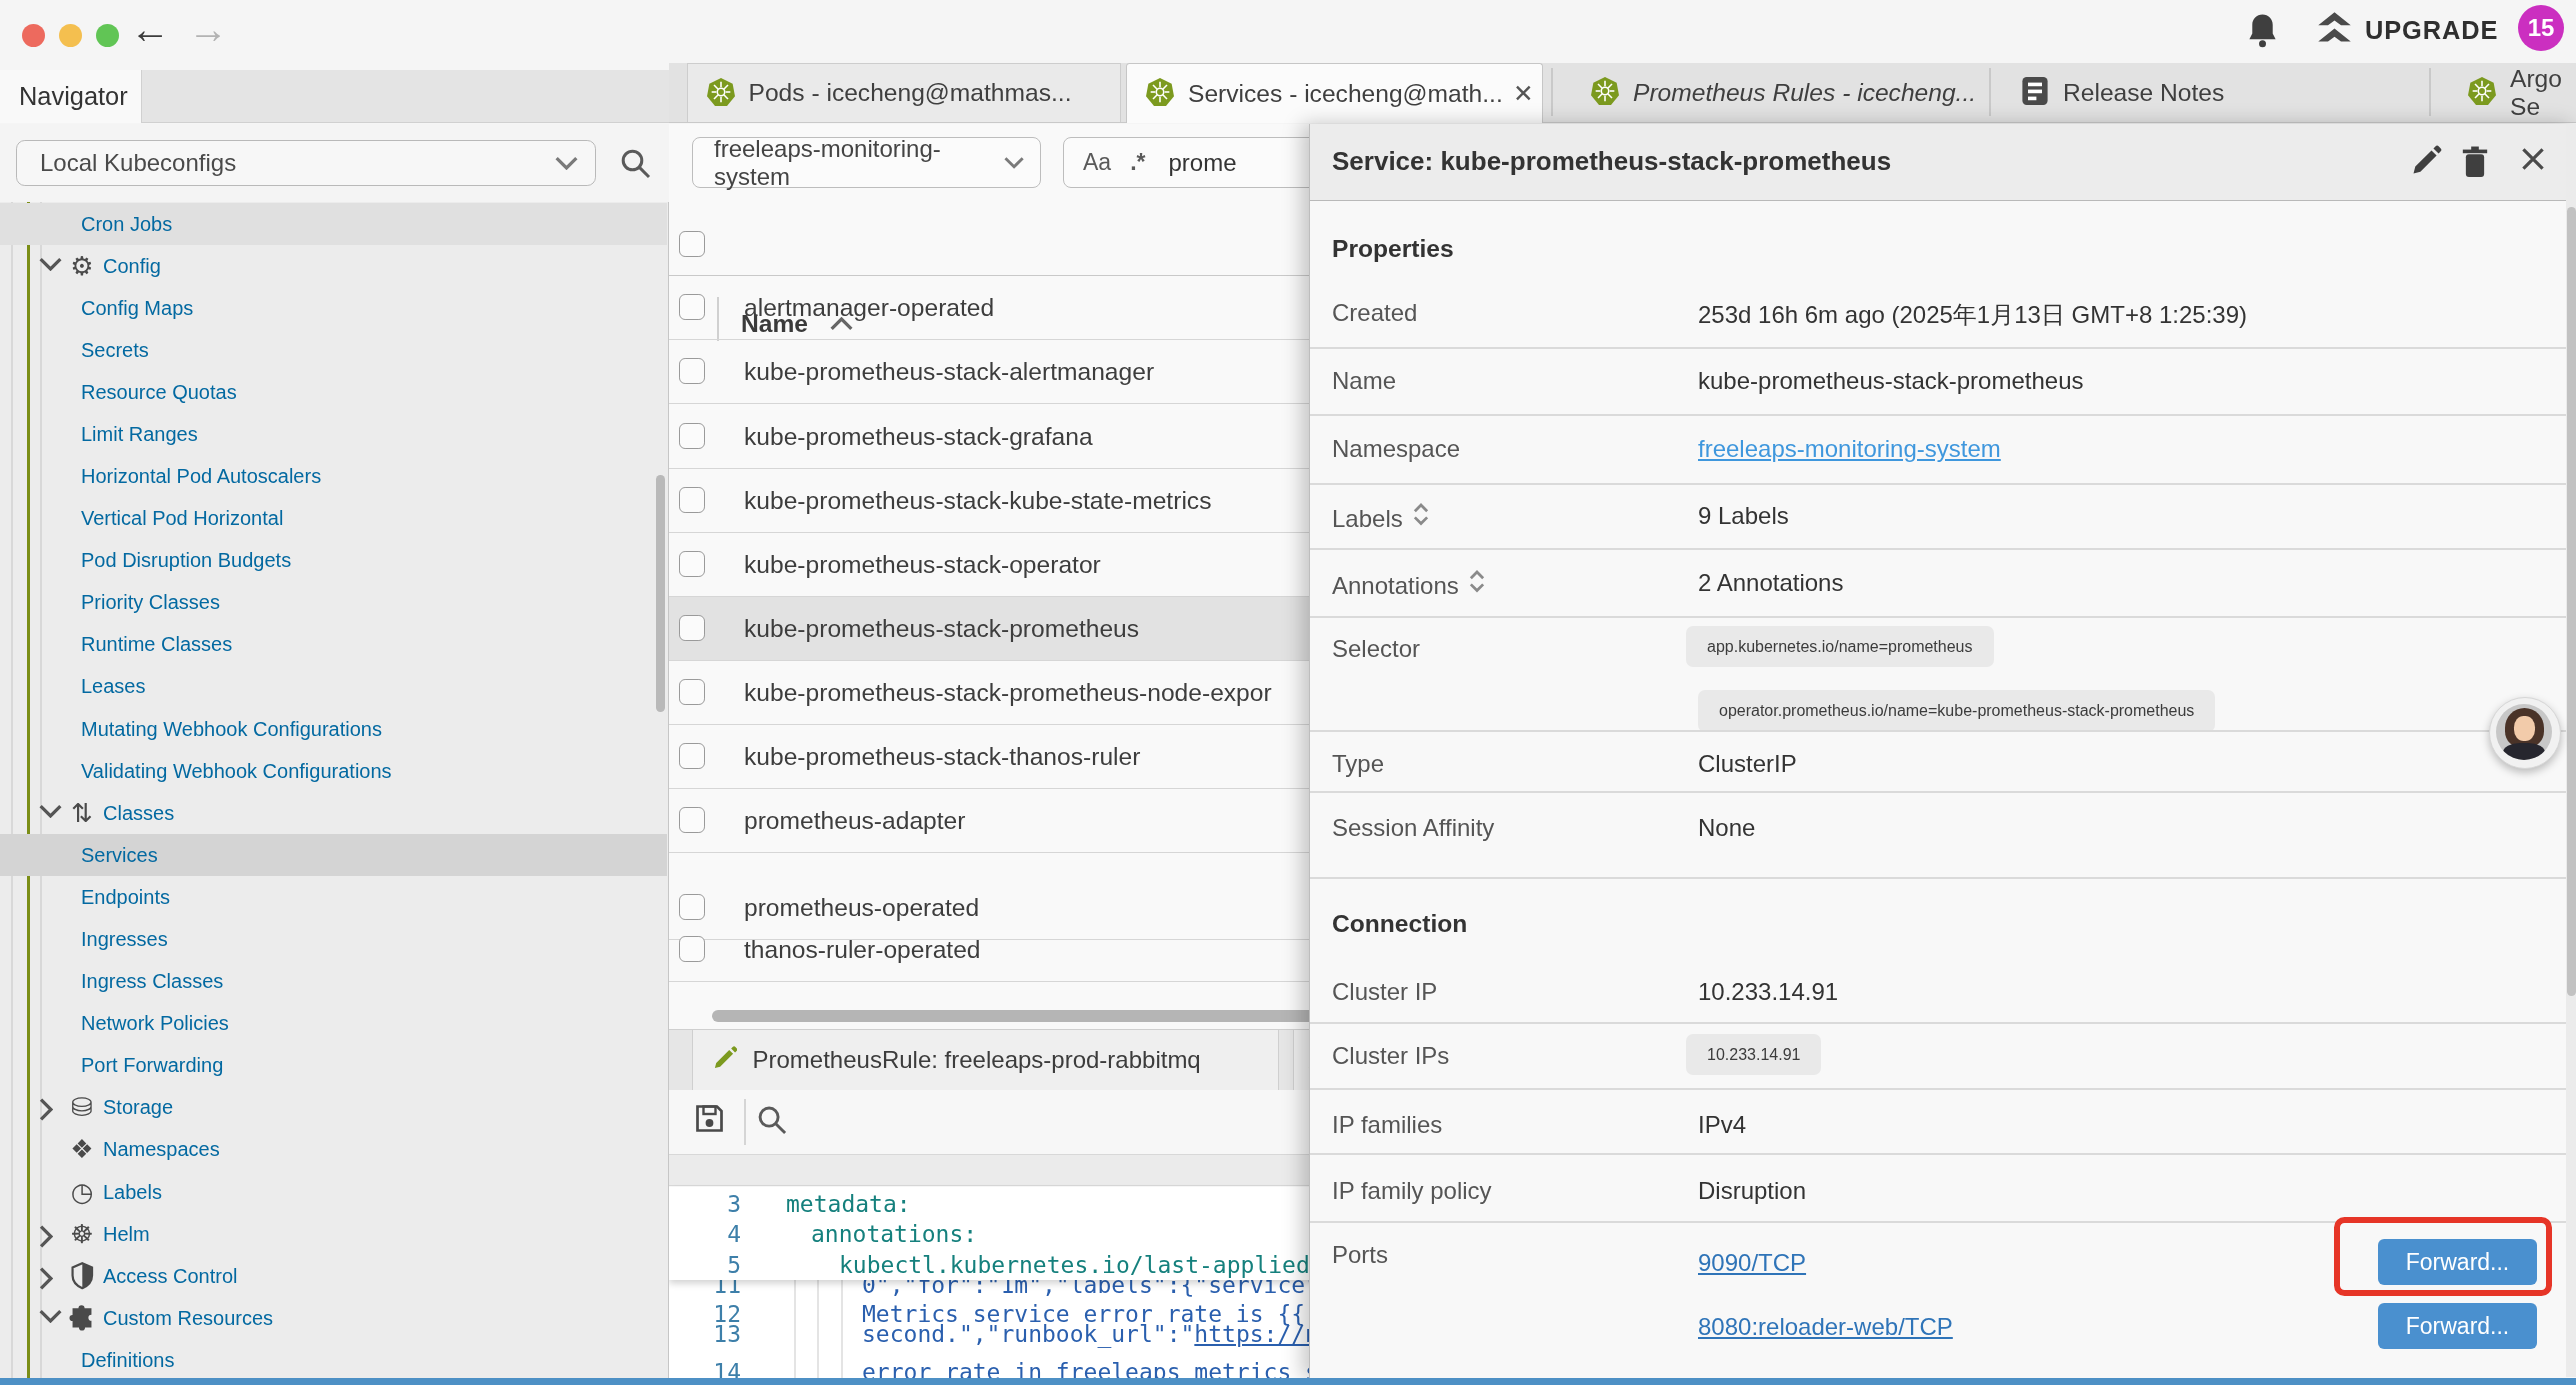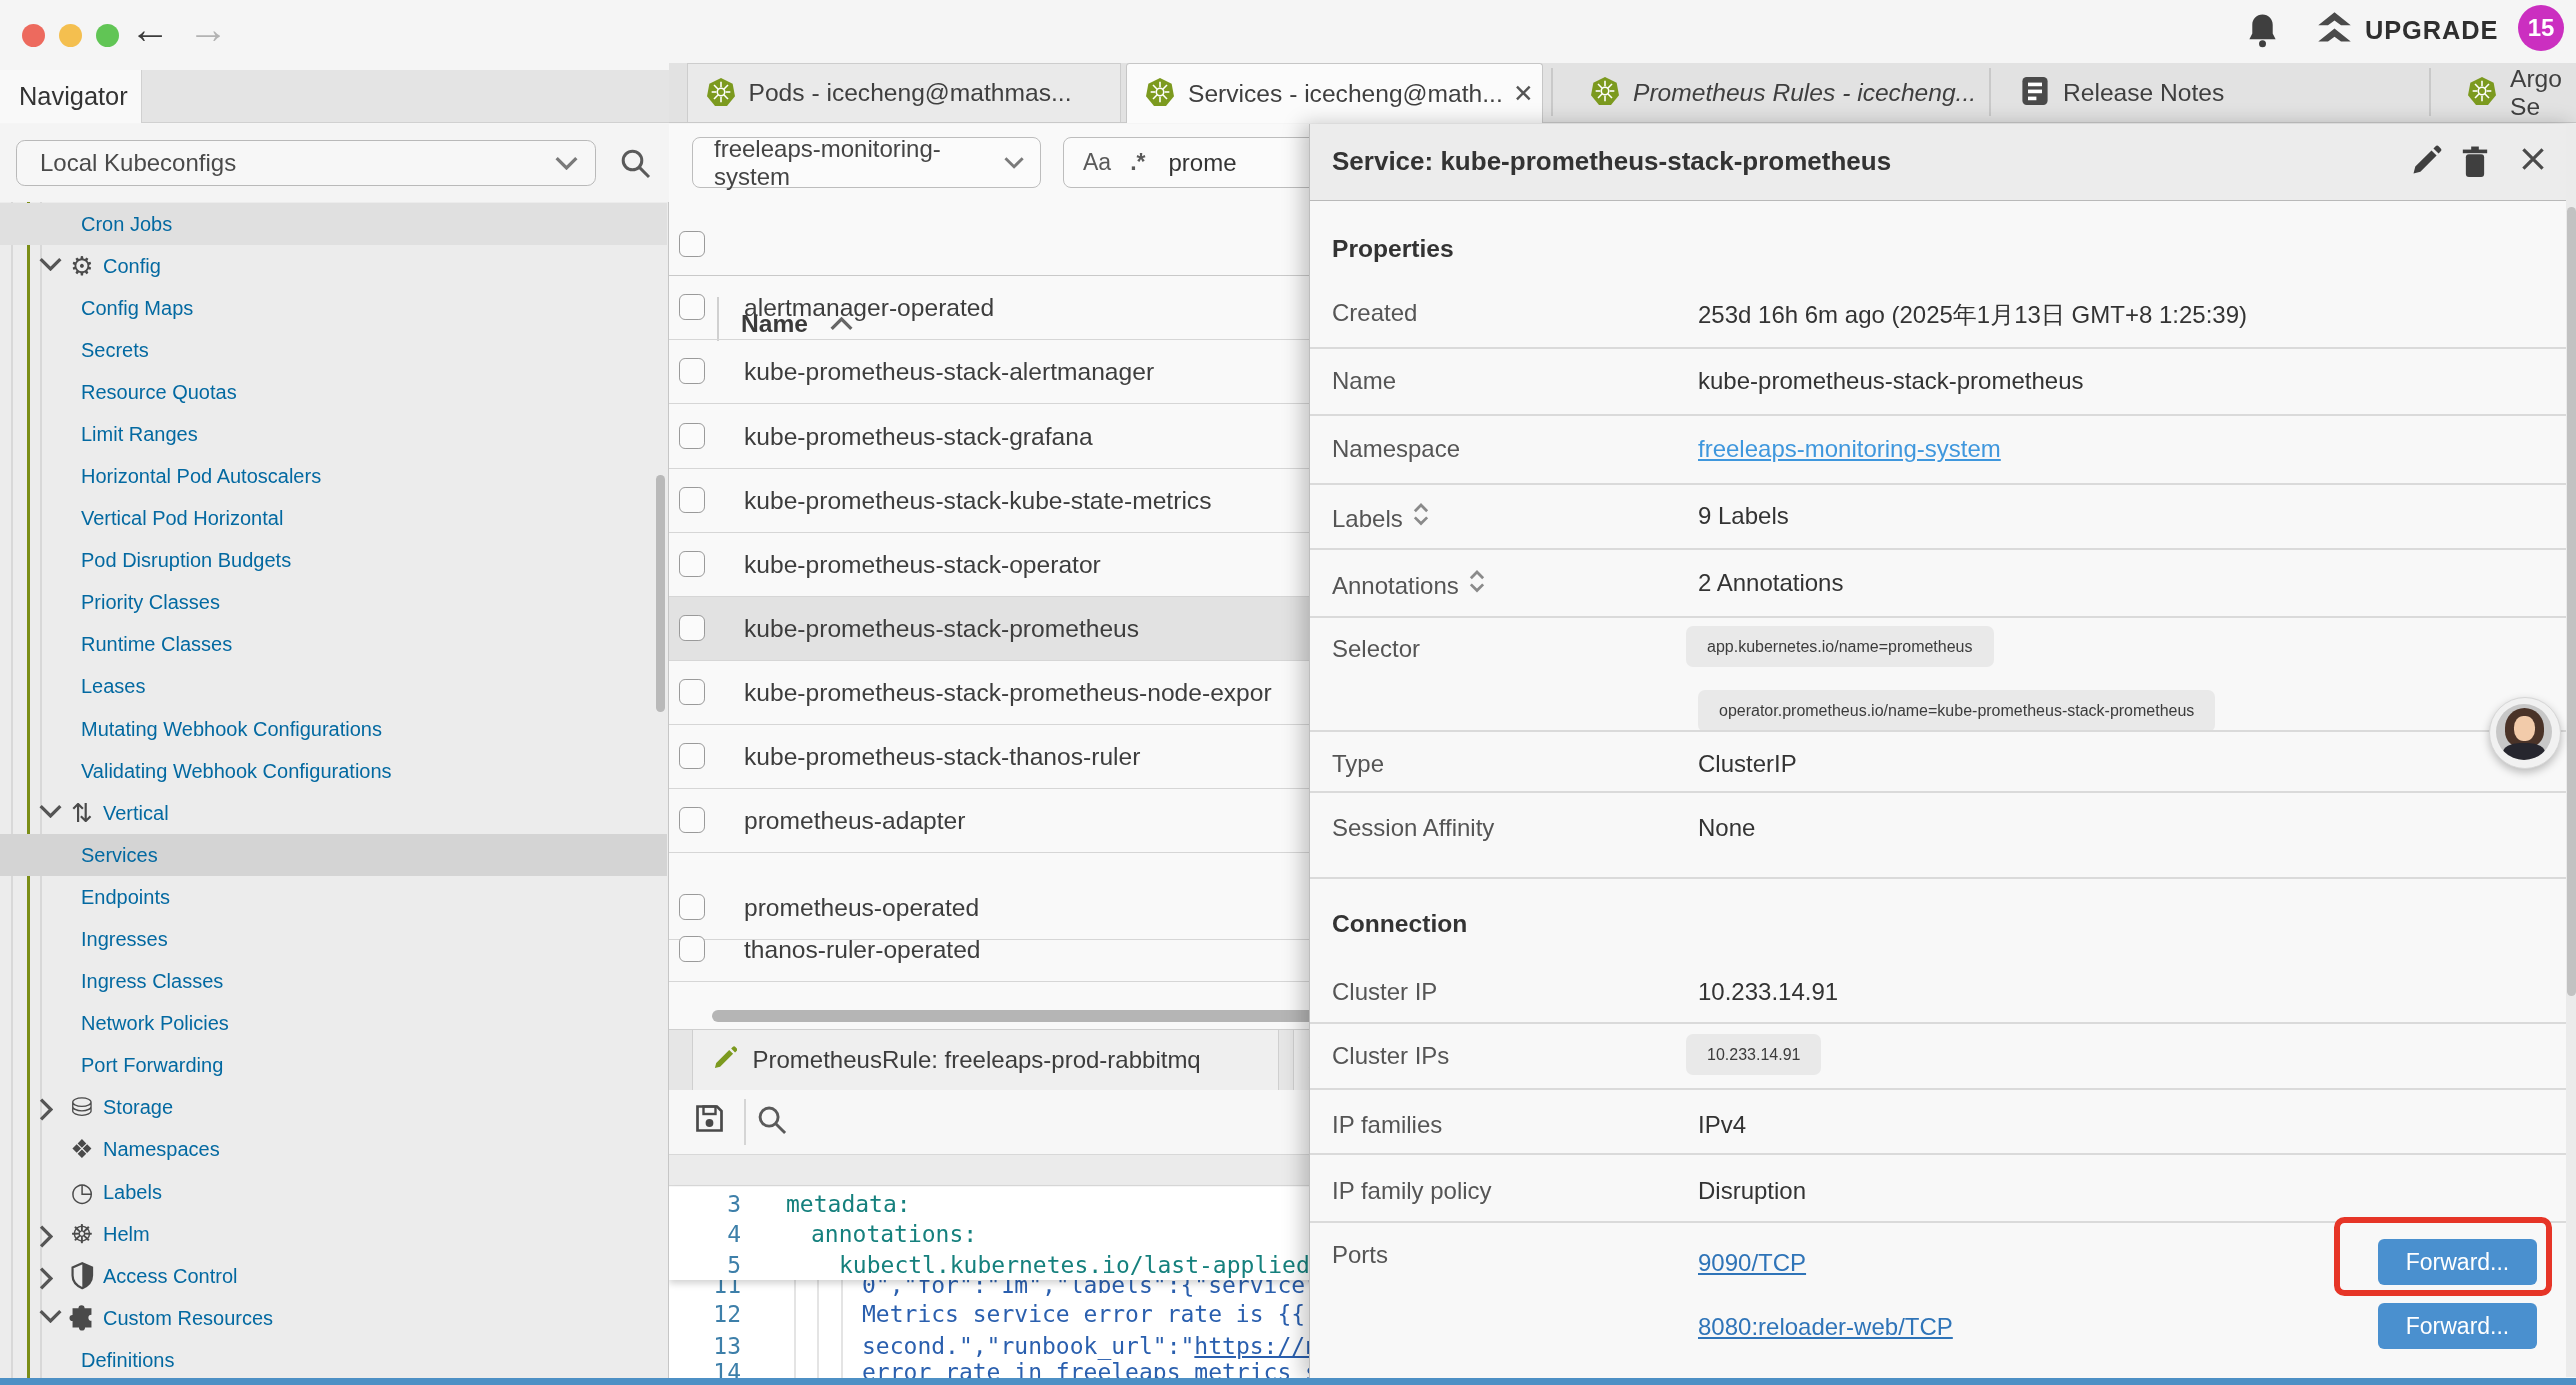--- a/index.html
+++ b/index.html
@@ -292,21 +292,21 @@
         <span class="tw-label" style="left:81px">Mutating Webhook Configurations</span>
       </div>
       <div class="tree-row" style="top: 750px;">
         <span class="tw-label" style="left:81px">Validating Webhook Configurations</span>
       </div>
       <div class="tree-row" style="top: 792px;">
         <span class="tw-chev"><svg width="23" height="14" viewBox="0 0 14 8">
             <path d="M1 1l6 6 6-6" fill="none" stroke="#555" stroke-width="2"></path>
           </svg></span>
         <span class="tw-icon">⇅</span>
-        <span class="tw-label" style="left:103px">Vertical</span>
+        <span class="tw-label" style="left:103px">Classes</span>
       </div>
       <div class="tree-row selected" style="top: 834px;">
         <span class="tw-label" style="left:81px">Services</span>
       </div>
       <div class="tree-row" style="top: 876px;">
         <span class="tw-label" style="left:81px">Endpoints</span>
       </div>
       <div class="tree-row" style="top: 918px;">
         <span class="tw-label" style="left:81px">Ingresses</span>
       </div>
@@ -479,21 +479,21 @@
       <div class="iguide" style="left:172px"></div>
 
       <div class="eline" style="top:83px">
         <span class="lnum">11</span>
         <span class="ecode" style="left:193px">0","for":"1m","labels":{"service":"f</span>
       </div>
       <div class="eline" style="top:112px">
         <span class="lnum">12</span>
         <span class="ecode" style="left:193px">Metrics service error rate is {{ $va</span>
       </div>
-      <div class="eline" style="top:144px">
+      <div class="eline" style="top:132px">
         <span class="lnum">13</span>
         <span class="ecode" style="left:193px"><span>second.","runbook_url":"</span><span class="elink">https://net</span></span>
       </div>
       <div class="eline" style="top:170px">
         <span class="lnum">14</span>
         <span class="ecode" style="left:193px">error rate in freeleaps metrics ser</span>
       </div>
 
       <div id="sticky">
         <div class="eline" style="top:1.8px">

